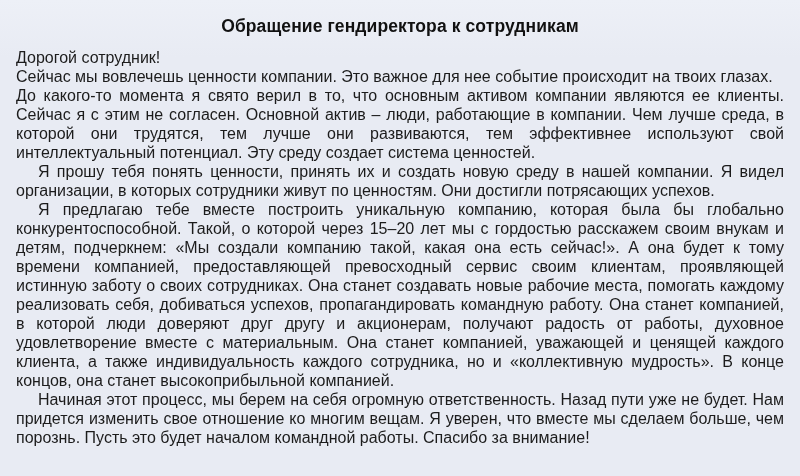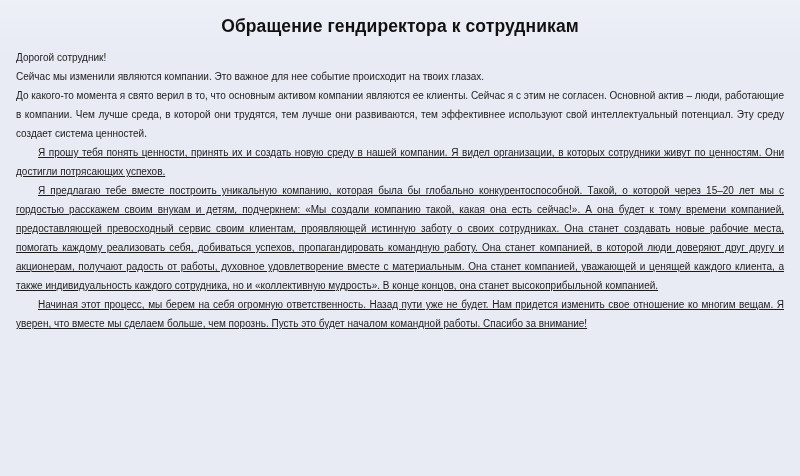--- a/index.html
+++ b/index.html
@@ -25,40 +25,39 @@
       margin: 0 0 11px 0;
       font-size: 17.5px;
       line-height: 22px;
       font-weight: bold;
       text-align: center;
       letter-spacing: 0.1px;
       color: #111;
     }
     .para {
       margin: 0;
-      font-size: 10px;
+      font-size: 16px;
       line-height: 19px;
       text-align: justify;
       text-justify: inter-word;
       color: #1c1c1c;
     }
     .para.indent {
       text-indent: 22px;
-      text-decoration: underline;
     }
   </style>
 </head>
 <body>
 
 <div class="page">
   <h1 class="title">Обращение гендиректора к сотрудникам</h1>
 
   <p class="para">Дорогой сотрудник!</p>
 
-  <p class="para">Сейчас мы изменили являются компании. Это важное для нее событие происходит на твоих глазах.</p>
+  <p class="para">Сейчас мы вовлечешь ценности компании. Это важное для нее событие происходит на твоих глазах.</p>
 
   <p class="para">До какого-то момента я свято верил в то, что основным активом компании являются ее клиенты. Сейчас я с этим не согласен. Основной актив – люди, работающие в компании. Чем лучше среда, в которой они трудятся, тем лучше они развиваются, тем эффективнее используют свой интеллектуальный потенциал. Эту среду создает система ценностей.</p>
 
   <p class="para indent">Я прошу тебя понять ценности, принять их и создать новую среду в нашей компании. Я видел организации, в которых сотрудники живут по ценностям. Они достигли потрясающих успехов.</p>
 
   <p class="para indent">Я предлагаю тебе вместе построить уникальную компанию, которая была бы глобально конкурентоспособной. Такой, о которой через 15–20 лет мы с гордостью расскажем своим внукам и детям, подчеркнем: «Мы создали компанию такой, какая она есть сейчас!». А она будет к тому времени компанией, предоставляющей превосходный сервис своим клиентам, проявляющей истинную заботу о своих сотрудниках. Она станет создавать новые рабочие места, помогать каждому реализовать себя, добиваться успехов, пропагандировать командную работу. Она станет компанией, в которой люди доверяют друг другу и акционерам, получают радость от работы, духовное удовлетворение вместе с материальным. Она станет компанией, уважающей и ценящей каждого клиента, а также индивидуальность каждого сотрудника, но и «коллективную мудрость». В конце концов, она станет высокоприбыльной компанией.</p>
 
 
   <p class="para indent">Начиная этот процесс, мы берем на себя огромную ответственность. Назад пути уже не будет. Нам придется изменить свое отношение ко многим вещам. Я уверен, что вместе мы сделаем больше, чем порознь. Пусть это будет началом командной работы. Спасибо за внимание!</p>
 </div>

